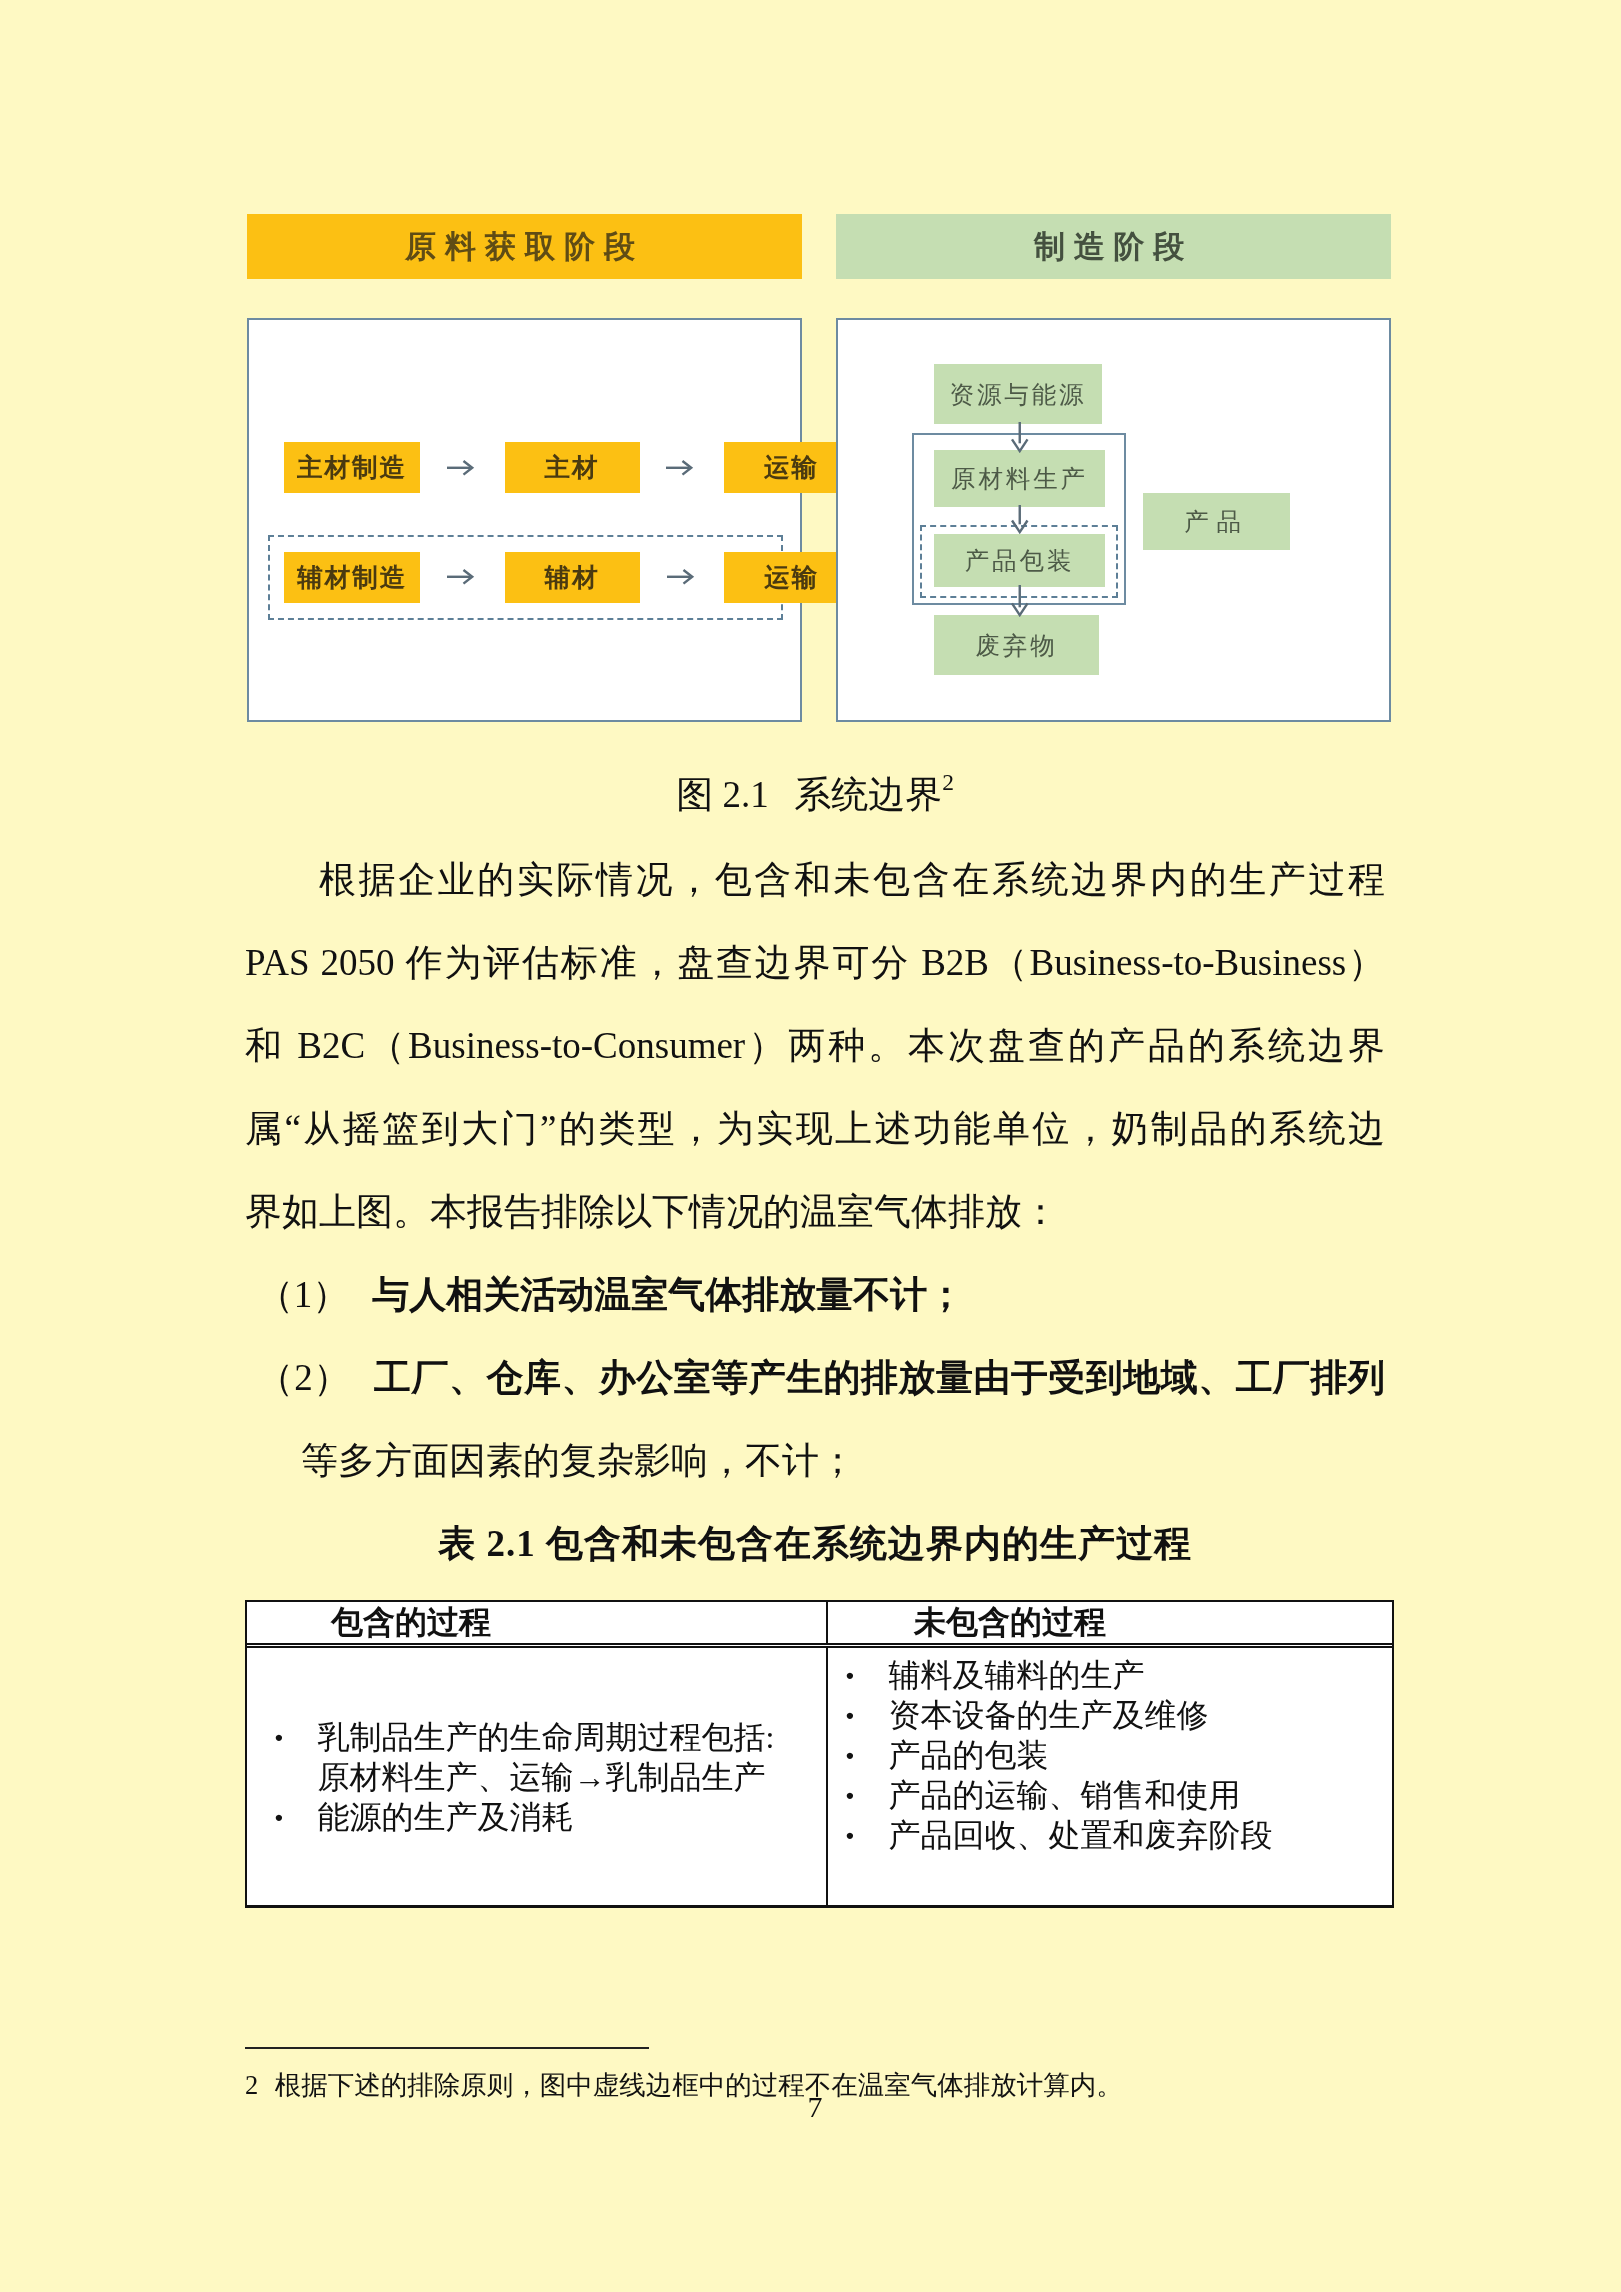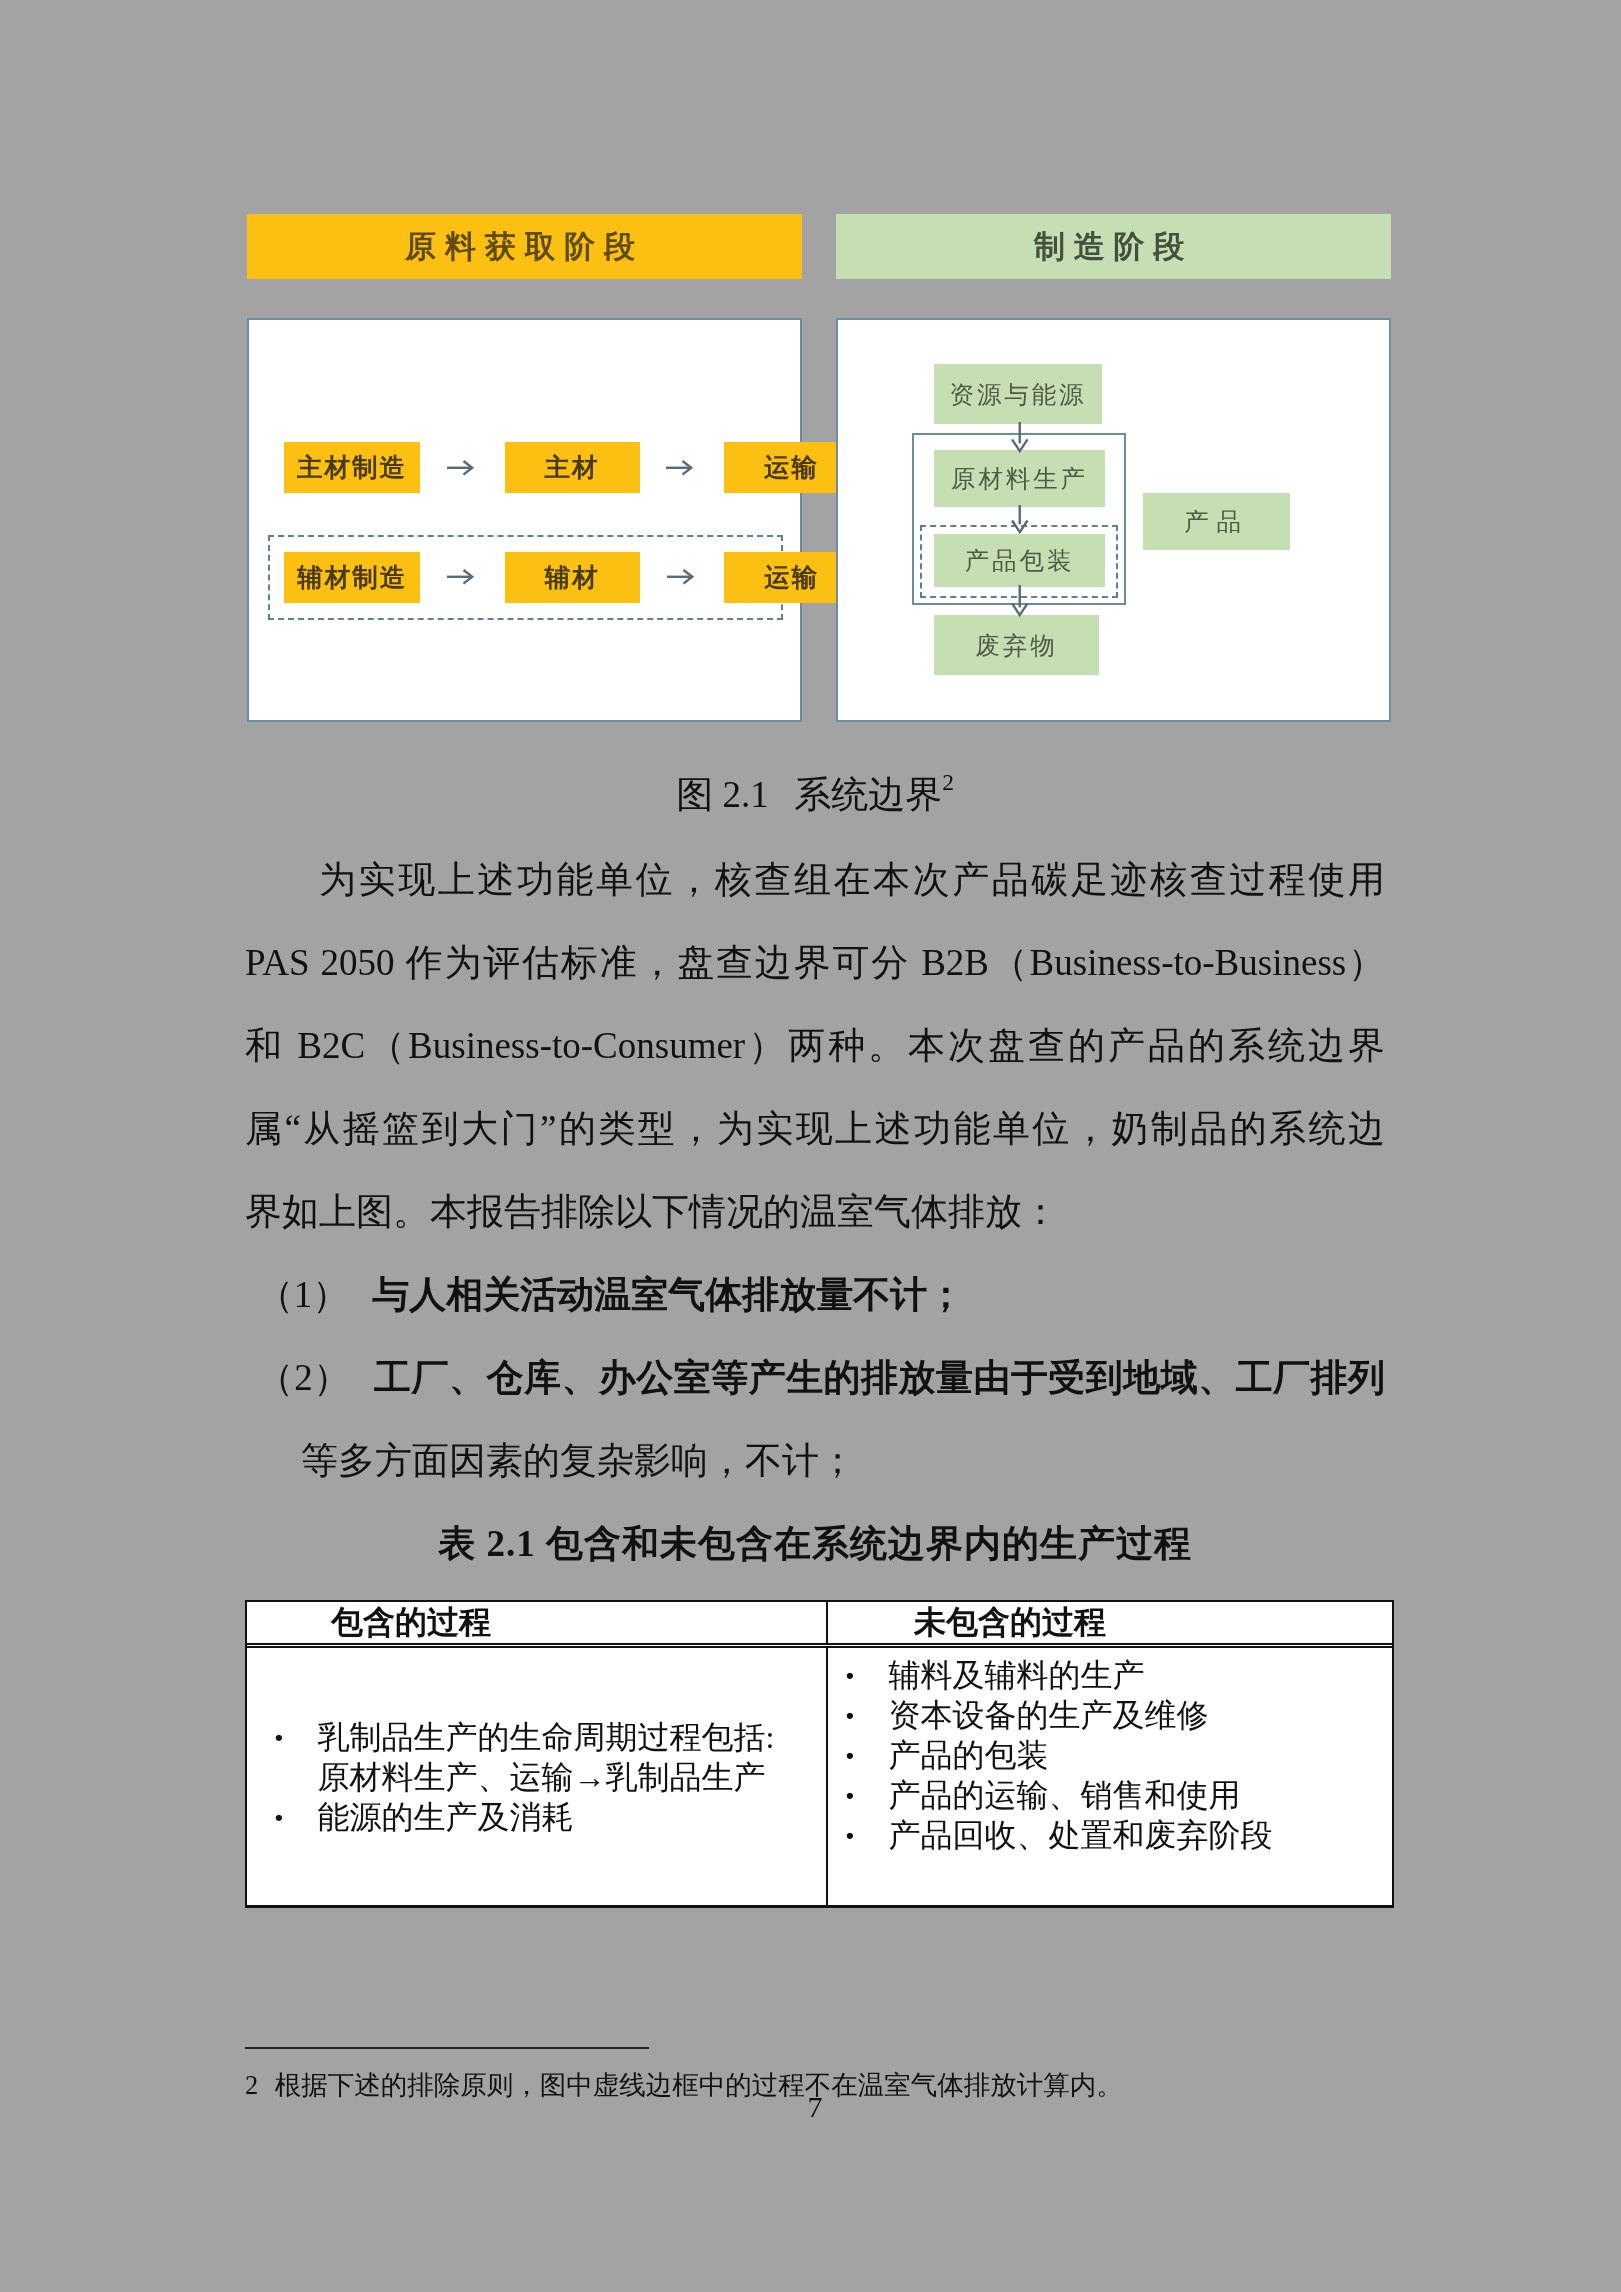--- a/index.html
+++ b/index.html
@@ -1,18 +1,18 @@
 <!DOCTYPE html>
 <html style="--orange: #fcc013; --green: #c5deb2; --panel_border: #6d8ba1; --dash_border: #5d7f97; --arrow: #5a6b78; --text: #111111;"><head>
 <meta charset="utf-8">
 <style>
   html,body { margin:0; padding:0; background:#e8e8e8; }
   .page {
     position:relative; width:1621px; height:2293px; margin:0 auto;
-    background:#a3a3a3; overflow:hidden;
+    background:#fef9c3; overflow:hidden;
     font-family:"Liberation Serif","DejaVu Serif",serif;
     color:var(--text,#111);
   }
 
   
   .stage-header {
     position:absolute; top:214px; height:65px;
     display:flex; align-items:center; justify-content:center;
     font-size:31px; font-weight:bold; letter-spacing:8.8px;
   }
@@ -184,21 +184,21 @@
           <polyline points="5,19 13,31 21,19" fill="none" stroke="currentColor" stroke-width="2.5"></polyline>
         </svg>
     </span>
   </div>
 
   <div class="fig-caption">
     <span>图 2.1</span><span class="cap-text">系统边界</span><sup>2</sup>
   </div>
 
   <div class="text-stack">
-    <div class="tline just indent2">为实现上述功能单位，核查组在本次产品碳足迹核查过程使用</div>
+    <div class="tline just indent2">根据企业的实际情况，包含和未包含在系统边界内的生产过程</div>
     <div class="tline just">PAS 2050 作为评估标准，盘查边界可分 B2B（Business-to-Business）</div>
     <div class="tline just">和 B2C（Business-to-Consumer）两种。本次盘查的产品的系统边界</div>
     <div class="tline just">属“从摇篮到大门”的类型，为实现上述功能单位，奶制品的系统边</div>
     <div class="tline">界如上图。本报告排除以下情况的温室气体排放：</div>
 
     <div class="tline li-line">
       <span>（1）</span>
       <span class="li-text">与人相关活动温室气体排放量不计；</span>
     </div>
     <div class="tline just li-line">

